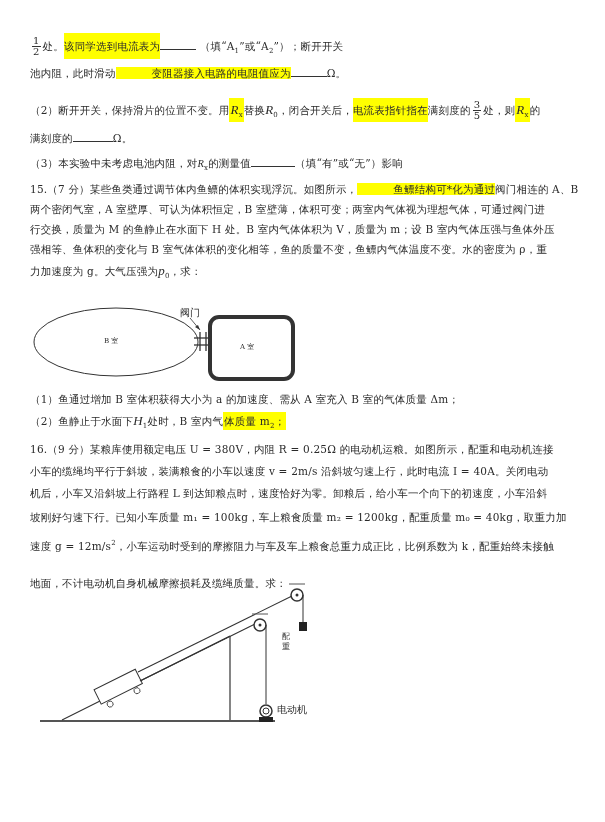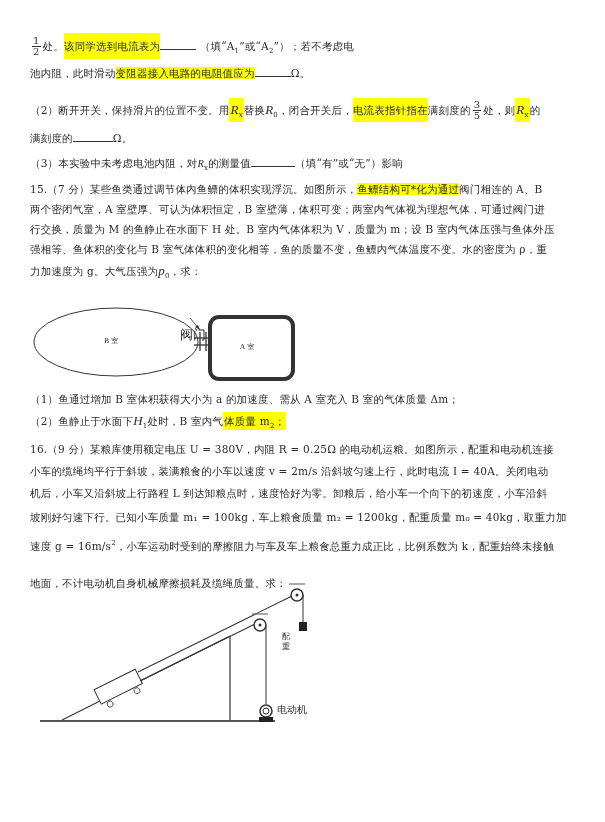--- a/index.html
+++ b/index.html
@@ -1,35 +1,35 @@
 <!DOCTYPE html>
 <html><head>
 <meta charset="utf-8">
 <style>
   html, body { margin:0; padding:0; background:#ffffff; }
   body { width:605px; height:822px; position:relative; overflow:hidden;
          font-family:"DejaVu Serif", "Liberation Serif", serif; color:#2a2a2a; }
   .line { position:absolute; left:30px; font-size:10.5px; line-height:14px; white-space:nowrap; letter-spacing:0.2px; }
-  .hl { background:#ffff00; }
+  .hl { background:#ffff00;padding-left:36px; }
   .blank { display:inline-block; border-bottom:1px solid #333; height:10px; vertical-align:baseline; }
   .frac { display:inline-block; vertical-align:middle; text-align:center; font-size:10px; line-height:10px; margin:0 2px; }
   .frac .num { display:block; border-bottom:1px solid #333; padding:0 1px; }
   .frac .den { display:block; padding:0 1px; }
   .it { font-style:italic; font-family:"Liberation Serif", serif; }
   .mathbig { font-family:"Liberation Serif", serif; font-size:13px; }
   sub { font-size:7px; }
   sup { font-size:7px; }
   .fig { position:absolute; }
 </style>
 </head>
 <body>
 
 <div class="line" style="top:36px;">
   <span class="frac"><span class="num">1</span><span class="den">2</span></span><span>处。</span><span class="hl" style="padding:7px 0;text-align:center;">该同学选到电流表为</span><span class="blank" style="width:36px;"></span>
-  <span>（填“A</span><sub>1</sub><span>”或“A</span><sub>2</sub><span>”）；若不考虑电</span>
+  <span>（填“A</span><sub>1</sub><span>”或“A</span><sub>2</sub><span>”）；断开开关</span>
 </div>
 
 <div class="line" style="top:66px;">
   <span>池内阻，此时滑动</span><span class="hl">变阻器接入电路的电阻值应为</span><span class="blank" style="width:36px;"></span><span>Ω。</span>
 </div>
 
 <div class="line" style="top:100px;">
   <span>（2）断开开关，保持滑片的位置不变。用</span><span class="hl" style="padding:6px 1px;"><span class="it mathbig">R</span><sub>x</sub></span><span>替换</span><span class="it mathbig">R</span><sub>0</sub><span>，闭合开关后，</span><span class="hl" style="padding:6px 0;">电流表指针指在</span><span>满刻度的</span><span class="frac"><span class="num">3</span><span class="den">5</span></span><span>处，则</span><span class="hl" style="padding:6px 1px;"><span class="it mathbig">R</span><sub>x</sub></span><span>的</span>
 </div>
 
@@ -57,34 +57,34 @@
     <rect x="180" y="25" width="83" height="62" rx="9" ry="9" fill="none" stroke="#333" stroke-width="4"></rect>
     <line x1="164" y1="46" x2="180" y2="46" stroke="#333" stroke-width="1.3"></line>
     <line x1="164" y1="53" x2="180" y2="53" stroke="#333" stroke-width="1.3"></line>
     <line x1="170" y1="40" x2="170" y2="59" stroke="#333" stroke-width="1.3"></line>
     <line x1="176" y1="40" x2="176" y2="59" stroke="#333" stroke-width="1.3"></line>
     <line x1="160" y1="26" x2="170" y2="38" stroke="#333" stroke-width="0.8"></line>
     <polygon points="170,38 165,35 168,33" fill="#333"></polygon>
   </svg>
   <span style="position:absolute; left:74px; top:44px; font-size:7px;">B 室</span>
   <span style="position:absolute; left:210px; top:50px; font-size:7px;">A 室</span>
-  <span style="position:absolute; left:150px; top:14px; font-size:13px;margin-top:20px;">阀门</span>
+  <span style="position:absolute; left:150px; top:14px; font-size:10px;">阀门</span>
 </div>
 
 <div class="line" style="top:392px;">（1）鱼通过增加 B 室体积获得大小为 a 的加速度、需从 A 室充入 B 室的气体质量 Δm；</div>
 <div class="line" style="top:414px;">
   <span>（2）鱼静止于水面下</span><span class="it mathbig">H</span><sub>1</sub><span>处时，B 室内气</span><span class="hl" style="padding:3px 1px;margin-top:40px;"><span>体质量 m</span><sub>2</sub><span>；</span></span>
 </div>
 
 <div class="line" style="top:442px;">16.（9 分）某粮库使用额定电压 U = 380V，内阻 R = 0.25Ω 的电动机运粮。如图所示，配重和电动机连接</div>
 <div class="line" style="top:464px;">小车的缆绳均平行于斜坡，装满粮食的小车以速度 v = 2m/s 沿斜坡匀速上行，此时电流 I = 40A。关闭电动</div>
 <div class="line" style="top:486px;">机后，小车又沿斜坡上行路程 L 到达卸粮点时，速度恰好为零。卸粮后，给小车一个向下的初速度，小车沿斜</div>
 <div class="line" style="top:510px;">坡刚好匀速下行。已知小车质量 m₁ = 100kg，车上粮食质量 m₂ = 1200kg，配重质量 m₀ = 40kg，取重力加</div>
 <div class="line" style="top:536px;">
-  <span>速度 g = 16m/s</span><sup>2</sup><span>，小车运动时受到的摩擦阻力与车及车上粮食总重力成正比，比例系数为 k，配重始终未接触</span>
+  <span>速度 g = 12m/s</span><sup>2</sup><span>，小车运动时受到的摩擦阻力与车及车上粮食总重力成正比，比例系数为 k，配重始终未接触</span>
 </div>
 <div class="line" style="top:560px;margin-top:16px;">地面，不计电动机自身机械摩擦损耗及缆绳质量。求：</div>
 
 <div class="fig" style="left:30px; top:578px; width:330px; height:150px;">
   <svg width="330" height="150" viewBox="0 0 330 150">
 
     <line x1="10" y1="143" x2="245" y2="143" stroke="#555" stroke-width="2"></line>
 
     <line x1="32" y1="142" x2="200" y2="58" stroke="#333" stroke-width="1.2"></line>
     <line x1="200" y1="58" x2="200" y2="142" stroke="#333" stroke-width="1.2"></line>

